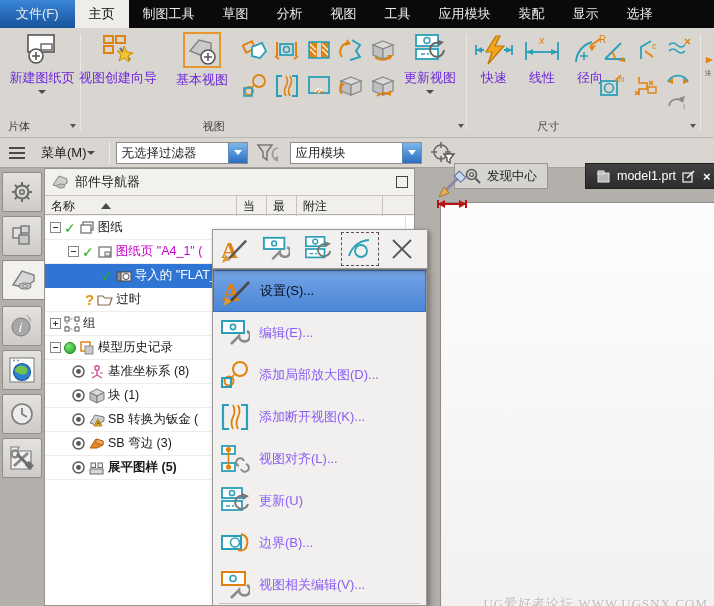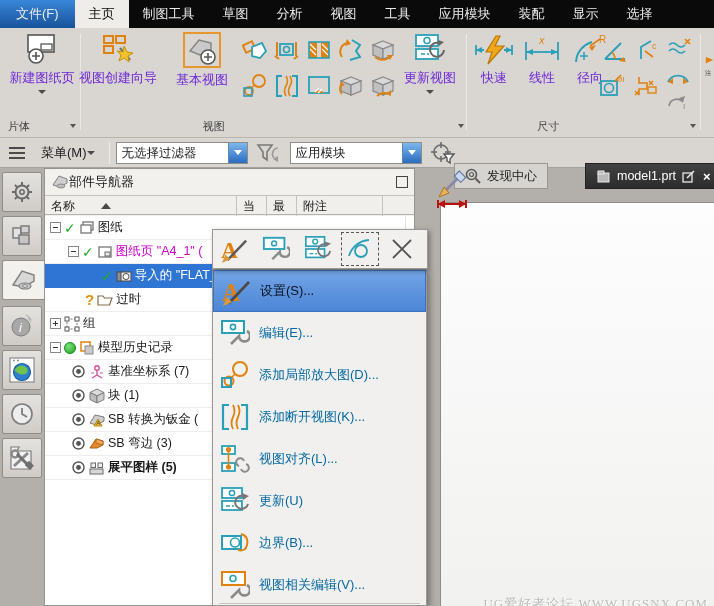--- a/index.html
+++ b/index.html
@@ -50,21 +50,21 @@
   
   .sidebar { position:absolute; left:0; top:168px; width:44px; height:438px; background:#b3b0ac; }
   .sbtn { position:absolute; left:2px; width:40px; height:40px; background:linear-gradient(#e4e2df,#cfccc8);
     border:1px solid #8f8d89; border-radius:2px; display:flex; align-items:center; justify-content:center; }
   .sbtn.active { background:#f2f1ee; border-right:none; width:43px; }
 
   
   .panel { position:absolute; left:44px; top:168px; width:371px; height:438px;
     background:#f2f1ee; border:1px solid #96948f; }
   .panel-h { position:absolute; left:0; top:0; right:0; height:26px; display:flex; align-items:center;
-    padding:0 6px; font-size:13px; color:#1c1c1c; }
+    gap:6px; padding:0 6px; font-size:13px; color:#1c1c1c; }
   .maxbox { margin-left:auto; width:12px; height:12px; border:1.5px solid #444; }
   .colhdr { position:absolute; left:0; top:26px; right:0; height:20px; background:#f0efec;
     border-top:1px solid #c6c3bf; border-bottom:1px solid #b5b2ae; font-size:12px; color:#222; }
   .colcell { position:absolute; top:0; height:20px; display:flex; align-items:center; padding-left:6px;
     border-right:1px solid #c6c3bf; }
   .sortup { width:0;height:0;border-left:5px solid transparent;border-right:5px solid transparent;
     border-bottom:6px solid #4a4a4a; margin-left:26px; }
   .rows { position:absolute; left:0; top:47px; right:0; bottom:0; background:#fff; }
   .vline { position:absolute; top:0; bottom:0; width:1px; background:#e4e2df; }
   .trow { position:absolute; left:0; width:360px; height:24px; display:flex; align-items:center;
@@ -82,21 +82,21 @@
   .notechk { position:absolute; left:296px; top:4px; }
 
   
   .ctxbar { position:absolute; left:212px; top:229px; width:216px; height:40px; background:#f1f0ee;
     border:1px solid #9a9895; box-shadow:2px 2px 5px rgba(0,0,0,.35); z-index:30; display:flex; align-items:center; }
   .ctxbar .tbtn { width:42px; height:36px; display:flex; align-items:center; justify-content:center; }
   .tbtn.dashed { border:1px dashed #555; width:38px; height:34px; margin:0 2px; }
   .ctxmenu { position:absolute; left:212px; top:269px; width:215px; height:337px; background:#f1f0ee;
     border:1px solid #9a9895; box-shadow:3px 3px 6px rgba(0,0,0,.35); z-index:29; overflow:hidden; }
   .citem { position:relative; height:42px; display:flex; align-items:center; gap:9px; padding-left:7px;
-    font-size:13px; color:#0369a1; }
+    font-size:13px; color:#8b5cf6; }
   .citem.hl { background:linear-gradient(#74a4e6,#4b86d6); border:1px solid #3b72c2; color:#06101f; }
   .csep { position:absolute; left:6px; right:6px; bottom:2px; height:1px; background:#c9c6c2; }
 
   
   .cursor-gfx { position:absolute; left:436px; top:170px; z-index:40; }
   .tabbar { position:absolute; left:440px; top:163px; width:274px; height:26px;text-align:center; }
   .tab { position:absolute; top:0; height:26px; display:flex; align-items:center; gap:6px;
     padding:0 10px; font-size:12.5px; }
   .tab.light { left:14px; background:#d6d4d1; border:1px solid #98968f; color:#1d1d1d; }
   .tab.dark { left:145px; background:linear-gradient(#424242,#2c2c2c); color:#fff; border:1px solid #222; }
@@ -590,21 +590,21 @@
           <circle cx="7.5" cy="7.5" r="2.4" fill="#555"></circle>
         </svg>
         </span>
       <span>
         <svg width="16" height="16" viewBox="0 0 16 16">
           <circle cx="8" cy="4" r="2.2" fill="none" stroke="#d4509a" stroke-width="1.4"></circle>
           <path d="M8 6.5 V11 M8 11 L3 14 M8 11 L13 14" stroke="#d4509a" stroke-width="1.4" fill="none"></path>
           <path d="M2 9 h3 M11 9 h3" stroke="#d4509a" stroke-width="1.2"></path>
         </svg>
         </span>
-      <span>基准坐标系 (7)</span>
+      <span>基准坐标系 (8)</span>
     </div>
 
     <div class="trow" style="top:168px; padding-left:26px;">
       <span>
         <svg width="15" height="15" viewBox="0 0 15 15">
           <circle cx="7.5" cy="7.5" r="5.5" fill="none" stroke="#555" stroke-width="1.4"></circle>
           <circle cx="7.5" cy="7.5" r="2.4" fill="#555"></circle>
         </svg>
         </span>
       <span>

